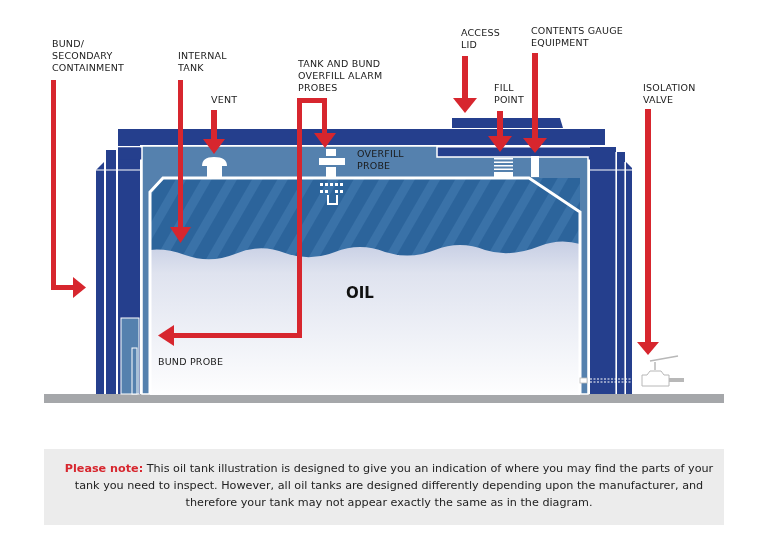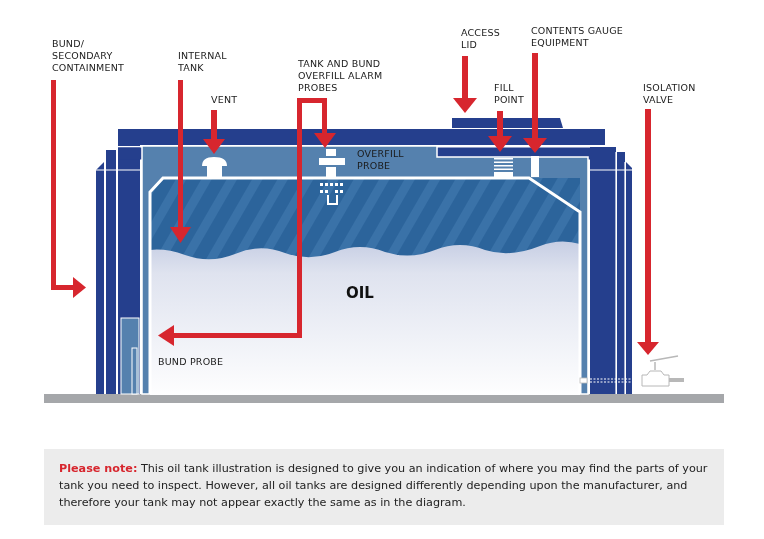--- a/index.html
+++ b/index.html
@@ -1,21 +1,21 @@
 <!DOCTYPE html>
 <html><head>
 <meta charset="utf-8">
 <style>
   html, body { margin: 0; padding: 0; background: #ffffff; }
   body { width: 764px; height: 539px; position: relative; overflow: hidden; font-family: "Liberation Sans", sans-serif; }
   #diagram { position: absolute; left: 0; top: 0; width: 764px; height: 420px; }
   .lbl { font-family: "DejaVu Sans", sans-serif; font-size: 9.5px; fill: #1b1b1b; letter-spacing: 0.2px; }
   .oil { font-family: "DejaVu Sans", sans-serif; font-size: 15px; font-weight: bold; fill: #111; }
   .note-box { position: absolute; left: 44px; top: 449px; width: 680px; height: 76px; background: #ececec; }
-  .note-text { position: absolute; left: 15px; top: 11px; width: 660px; font-family: "DejaVu Sans", sans-serif; font-size: 11.2px; line-height: 17px; color: #222; }
+  .note-text { position: absolute; left: 15px; top: 11px; width: 660px; font-family: "DejaVu Sans", sans-serif; font-size: 11.2px; line-height: 17px; color: #222; text-align: center; }
   .note-strong { color: #d7262e; font-weight: bold; }
 </style>
 </head>
 <body>
 
 <svg id="diagram" viewBox="0 0 764 420" xmlns="http://www.w3.org/2000/svg">
   <defs>
     <linearGradient id="oilGrad" x1="0" y1="0" x2="0" y2="1">
       <stop offset="0" stop-color="#8f9fcb"></stop>
       <stop offset="0.45" stop-color="#dfe3ef"></stop>

